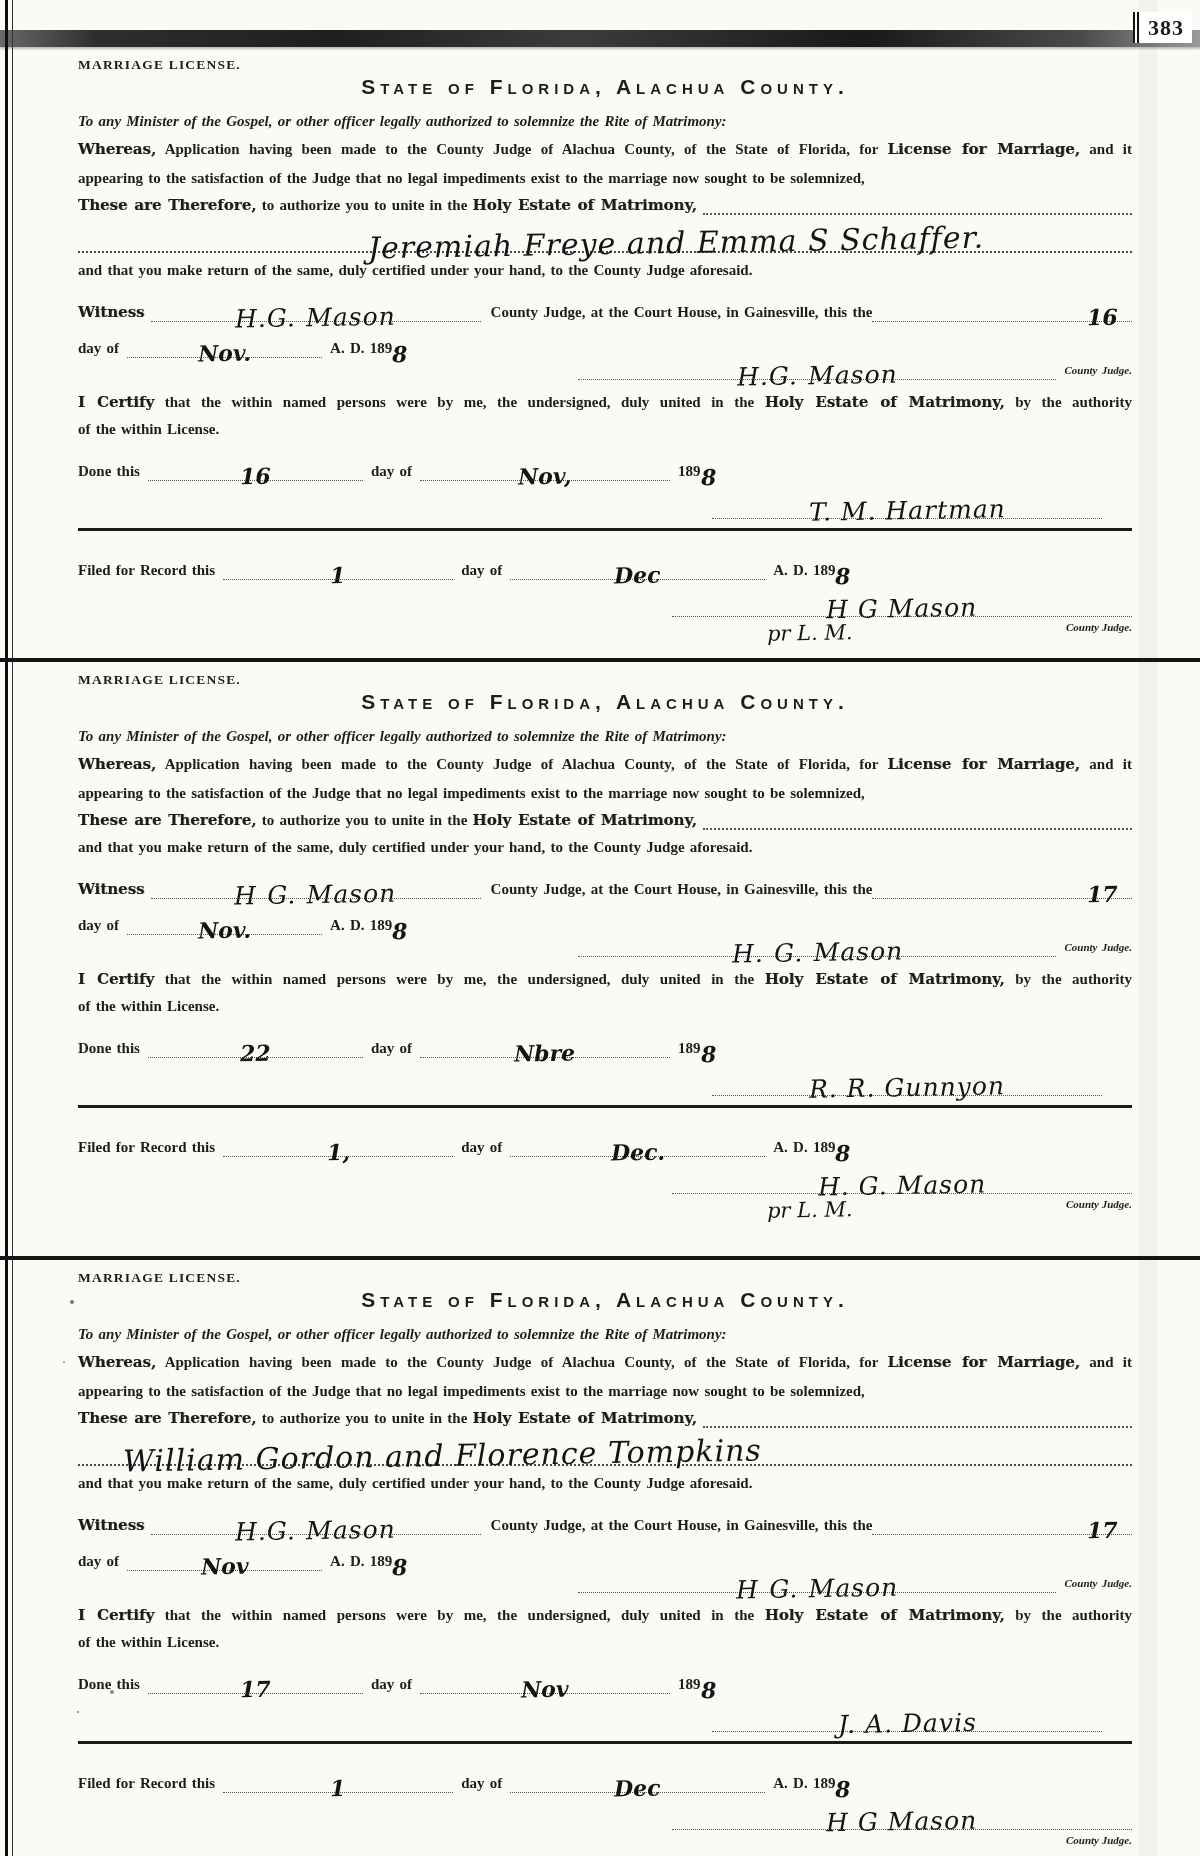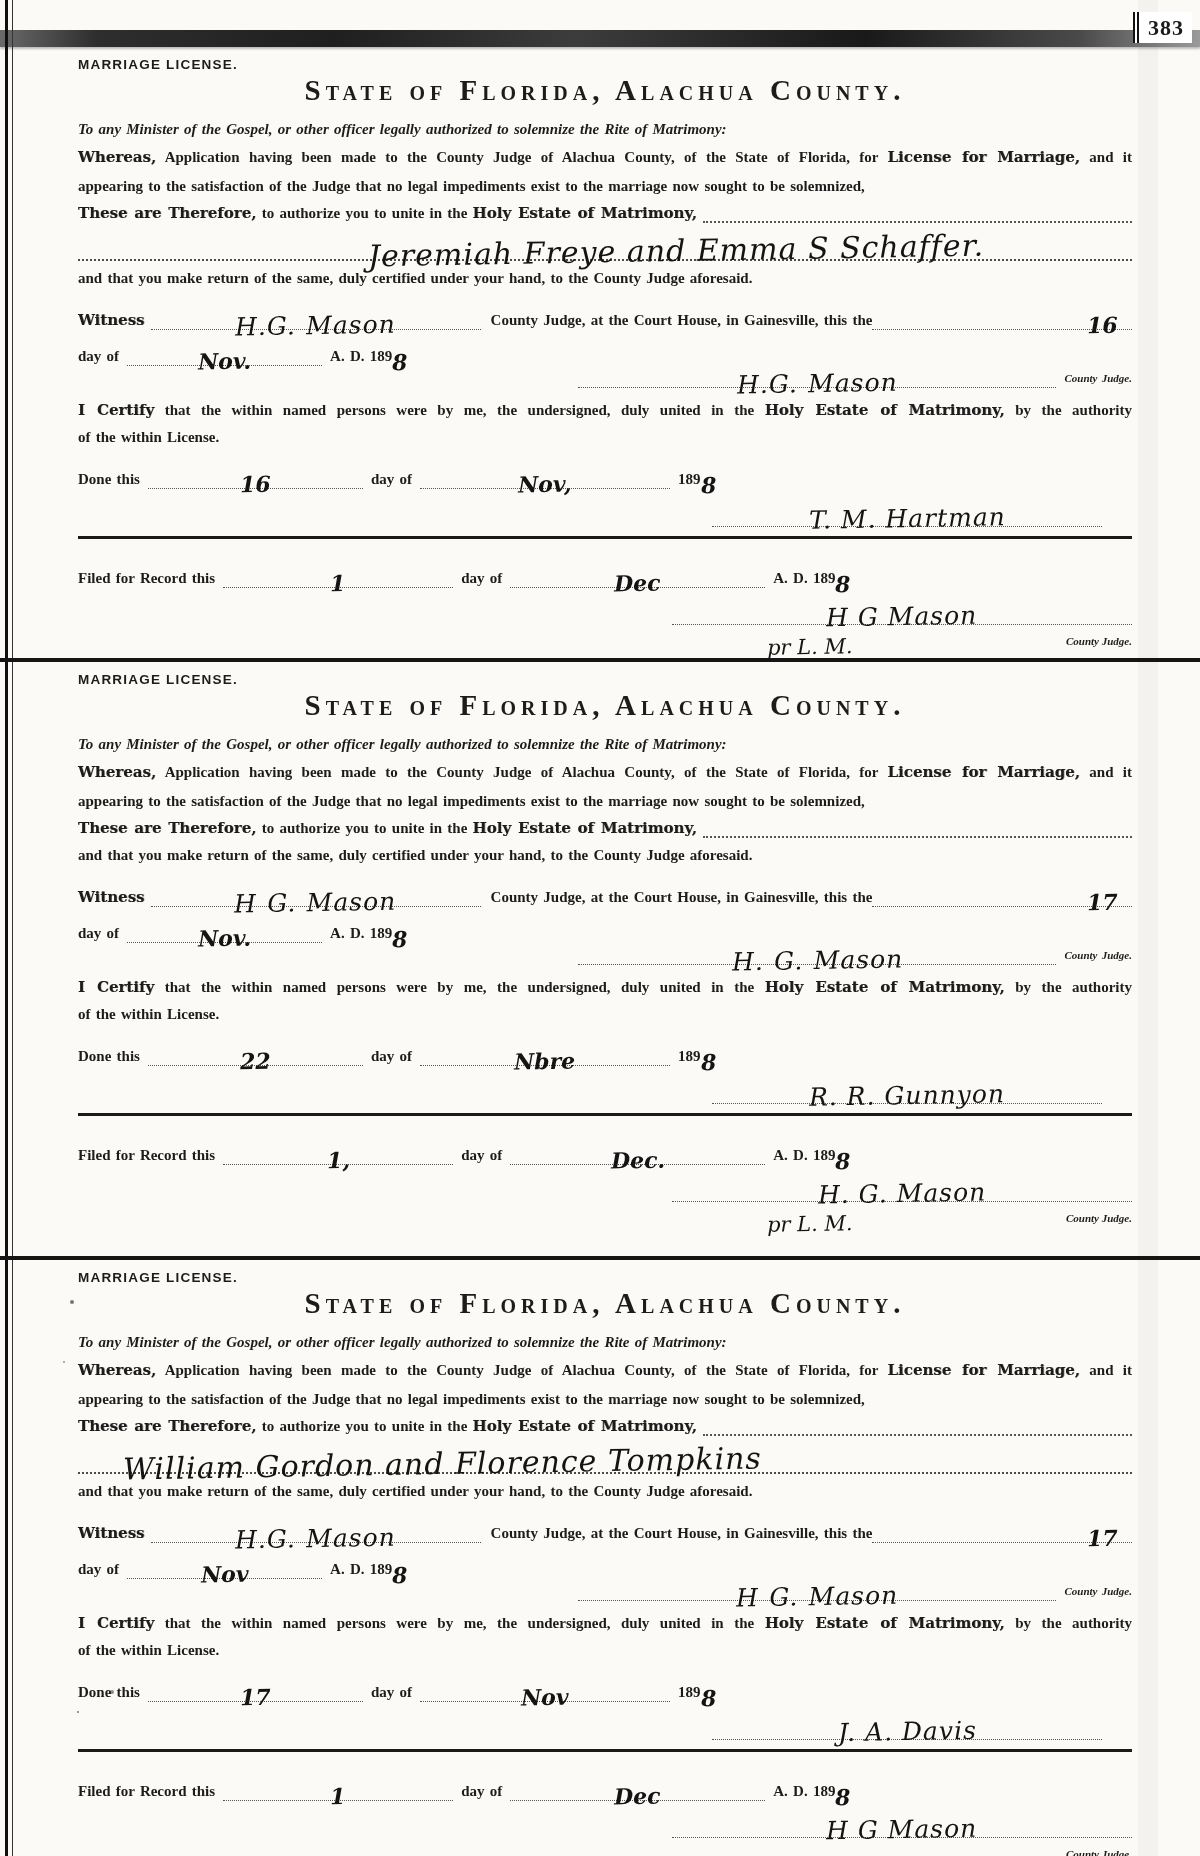--- a/index.html
+++ b/index.html
@@ -19,23 +19,23 @@
     box-shadow:18px 120px 0 -1px #888, -8px 60px 0 -1px #999, 40px 390px 0 0 #8a8a8a, 6px 410px 0 -1px #777;}
   .page-num{position:absolute;top:12px;right:8px;background:#fff;
     border-left:6px double #111;padding:3px 8px 2px 9px;
     font:bold 22px "Liberation Serif",serif;letter-spacing:1px;}
   
   #licenses{position:absolute;top:47px;left:0;right:0;}
   .license{position:relative;box-sizing:border-box;height:615px;overflow:hidden;
     padding:10px 68px 0 78px;border-bottom:4px solid #151515;}
   .license:nth-of-type(2){height:598px;}
   .license:nth-of-type(3){height:auto;border-bottom:none;}
-  .lic-label{font-family:Liberation Sans, sans-serif;font-weight:bold;font-size:13.5px;letter-spacing:1.2px;}
-  .lic-title{margin:2px 0 0;text-align:center;font-family:Liberation Serif, serif;font-weight:bold;
-    font-size:29px;font-variant:small-caps;letter-spacing:5px;}
+  .lic-label{font-family:Liberation Serif, serif;font-weight:bold;font-size:13.5px;letter-spacing:1.2px;}
+  .lic-title{margin:2px 0 0;text-align:center;font-family:Liberation Sans, sans-serif;font-weight:bold;
+    font-size:21px;font-variant:small-caps;letter-spacing:5px;}
   p{margin:0;}
   .print{font-size:15px;font-weight:bold;word-spacing:1.5px;line-height:20px;}
   .ital{font-style:italic;}
   .bl{font-family:"DejaVu Serif",serif;font-weight:bold;text-shadow:.6px .4px 0 rgba(0,0,0,.4);}
   .addressee{margin-top:12px;}
   .whereas{margin-top:8px;text-align:justify;text-align-last:justify;}
   .appearing{margin-top:9px;}
   .therefore{margin-top:7px;display:flex;align-items:flex-end;white-space:nowrap;}
   .dotfill{flex:1 1 auto;border-bottom:2px dotted #555;height:1em;margin-left:6px;}
   
@@ -65,21 +65,21 @@
   .done-row .sigfill.dd{width:215px;margin:0 8px;}
   .done-row .sigfill.dm{width:250px;margin:0 8px;}
   .minister-row{margin-top:2px;height:36px;display:flex;justify-content:flex-end;padding-right:30px;}
   .minister-row .sigfill{width:390px;}
   .filed-rule{margin:9px 0 0;border:none;border-top:3px solid #1a1a1a;}
   .filed-row{margin-top:15px;height:34px;display:flex;align-items:flex-end;white-space:nowrap;width:780px;}
   .filed-row .sigfill.fd{width:230px;margin:0 8px;}
   .filed-row .sigfill.fm{width:255px;margin:0 8px;align-items:flex-end;}
   .filed-sign{margin-top:2px;margin-left:auto;width:460px;}
   .filed-sign .sigline{border-bottom:1.5px dotted #555;text-align:right;height:34px;display:flex;align-items:flex-end;justify-content:center;}
-  .dep-row{display:flex;justify-content:space-between;align-items:flex-start;padding-left:95px;margin-top:10px;gap:27px;}
+  .dep-row{display:flex;justify-content:space-between;align-items:flex-start;padding-left:95px;margin-top:4px;gap:27px;}
   .hw.dep{font-size:21px;margin-top:0;}
 </style>
 </head>
 <body>
 
 <div class="top-band"></div>
 <div class="bind-line-a"></div>
 <div class="bind-line-b"></div>
 <div class="right-streak"></div>
 <div class="specks"></div>

